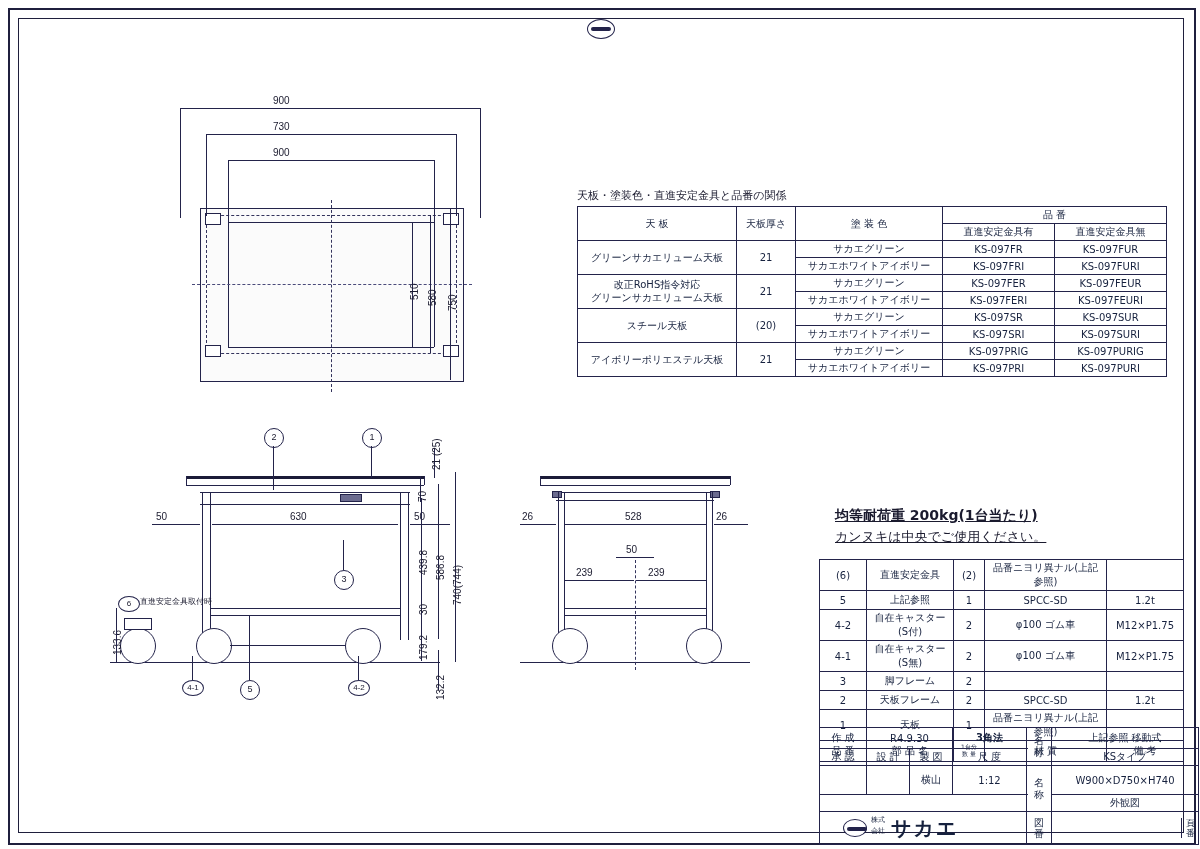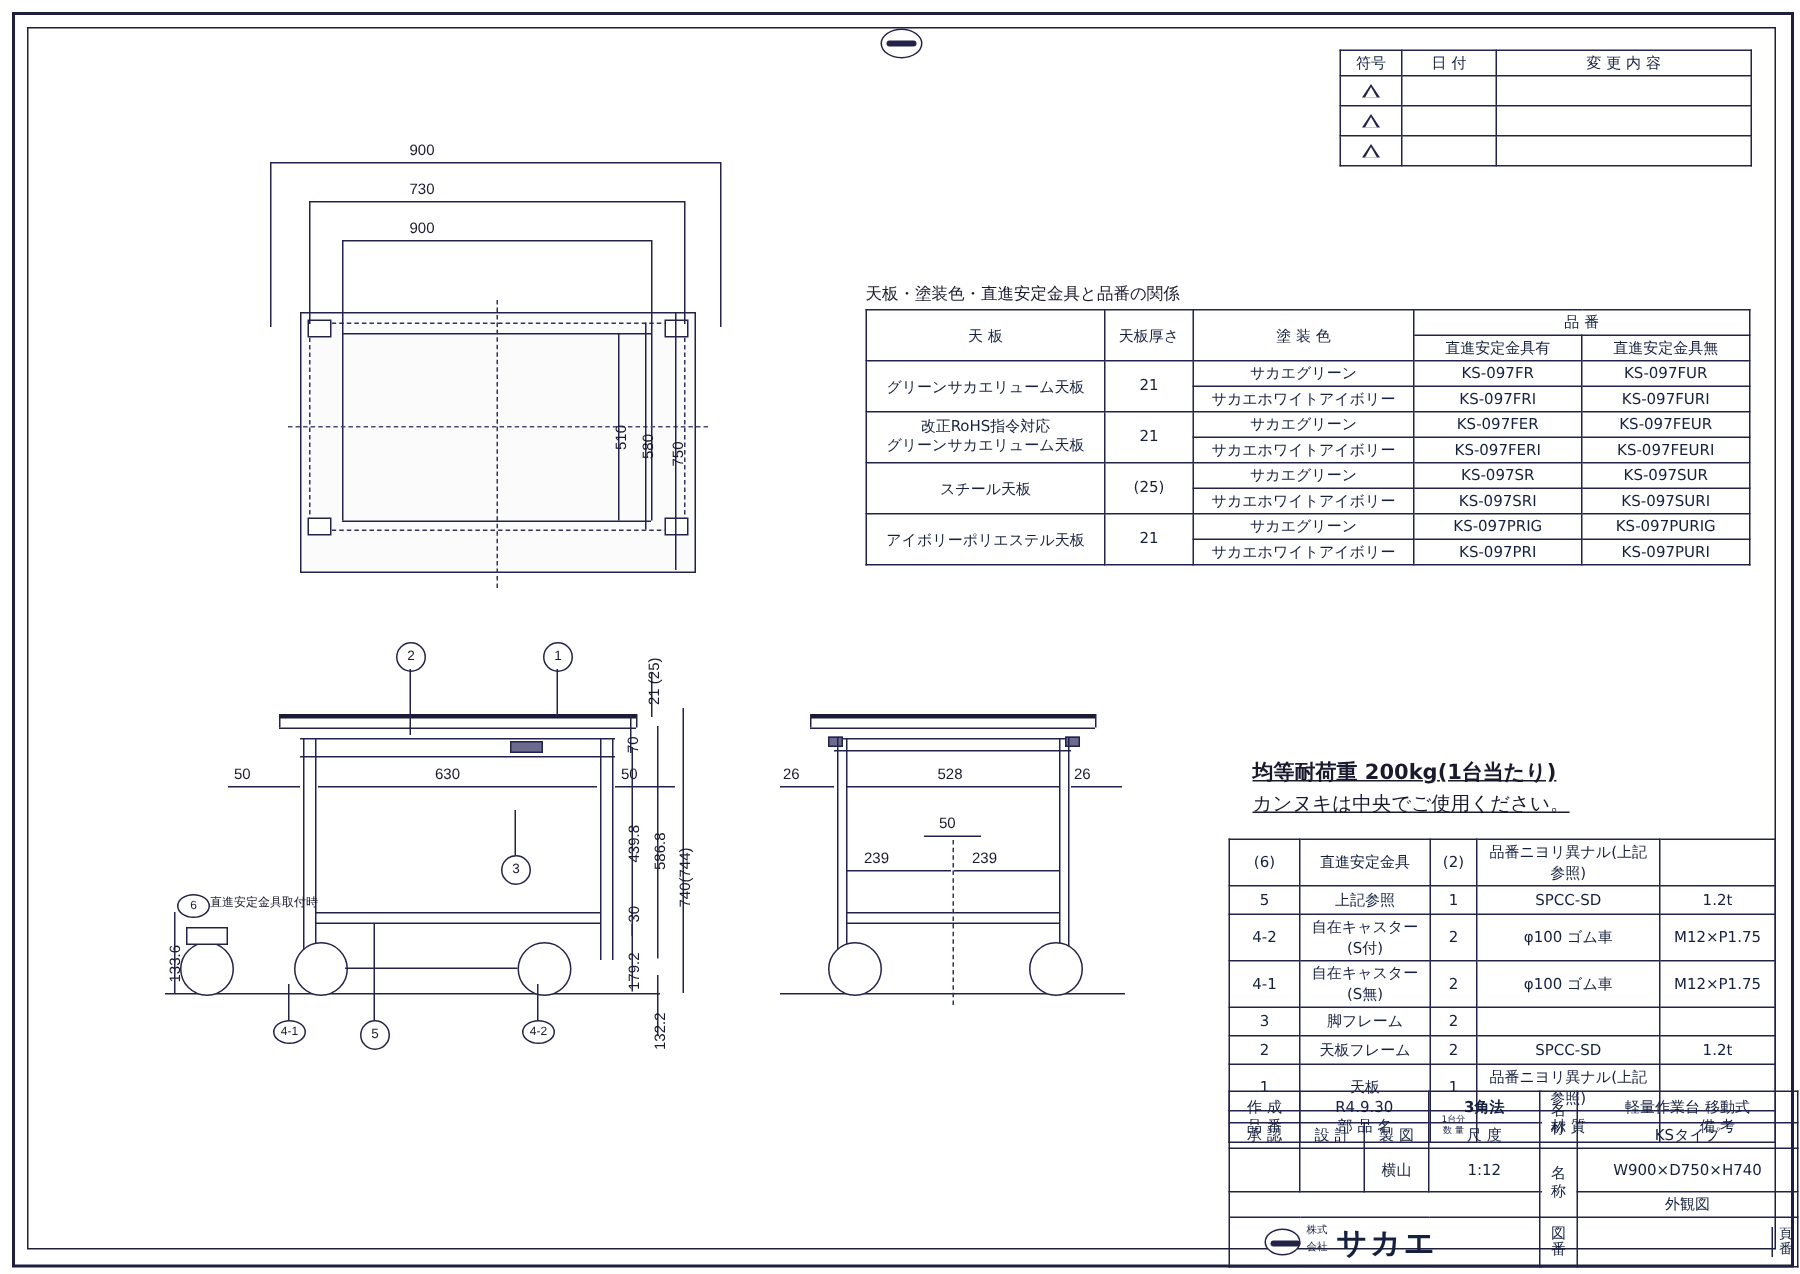--- a/index.html
+++ b/index.html
@@ -36,50 +36,20 @@
 </style>
 </head>
 <body>
 
 <div id="sheet">
   <div class="frame-outer"></div>
   <div class="frame-inner"></div>
 
   <div class="logo" style="left:587px;top:19px;"></div>
 
-  <table class="tbl jp" style="left:893px;top:33px;width:275px;">
-    <tbody>
-        <tr>
-      <td style="width:34px;height:14px;">符号</td>
-      <td style="width:56px;">日  付</td>
-      <td>変 更 内 容</td>
-    </tr>
-    <tr>
-      <td style="height:17px;">
-            <div class="rev-tri"></div>
-          </td>
-      <td></td>
-      <td></td>
-    </tr>
-    <tr>
-      <td style="height:17px;">
-            <div class="rev-tri"></div>
-          </td>
-      <td></td>
-      <td></td>
-    </tr>
-    <tr>
-      <td style="height:17px;">
-            <div class="rev-tri"></div>
-          </td>
-      <td></td>
-      <td></td>
-    </tr>
-  </tbody>
-    </table>
 
   <div class="topplate" style="left:200px;top:208px;width:262px;height:172px;"></div>
 
   <div class="dash-h" style="left:206px;top:215px;width:250px;"></div>
   <div class="dash-h" style="left:206px;top:353px;width:250px;"></div>
   <div class="dash-v" style="left:206px;top:215px;height:138px;"></div>
   <div class="dash-v" style="left:456px;top:215px;height:138px;"></div>
 
   <div class="ln hl" style="left:228px;top:222px;width:206px;"></div>
   <div class="ln hl" style="left:228px;top:347px;width:206px;"></div>
@@ -152,21 +122,21 @@
       <td>KS-097FEUR</td>
     </tr>
     <tr>
       <td>サカエホワイトアイボリー</td>
       <td>KS-097FERI</td>
       <td>KS-097FEURI</td>
     </tr>
 
     <tr>
       <td rowspan="2">スチール天板</td>
-      <td rowspan="2">(25)</td>
+      <td rowspan="2">(20)</td>
       <td>サカエグリーン</td>
       <td>KS-097SR</td>
       <td>KS-097SUR</td>
     </tr>
     <tr>
       <td>サカエホワイトアイボリー</td>
       <td>KS-097SRI</td>
       <td>KS-097SURI</td>
     </tr>
 
@@ -349,21 +319,21 @@
     </table>
 
   <table class="tbl jp" style="left:819px;top:727px;">
     <tbody>
         <tr>
       <td style="width:40px;height:18px;">作  成</td>
       <td colspan="2" style="width:72px;">R4.9.30</td>
       <td colspan="2" style="width:67px;font-weight:bold;">3角法</td>
       <td rowspan="2" style="width:18px;white-space:pre-line;line-height:1.15;">名
 称</td>
-      <td style="width:140px;">軽量作業台 移動式</td>
+      <td style="width:140px;">上記参照 移動式</td>
     </tr>
     <tr>
       <td style="height:14px;">承  認</td>
       <td style="width:36px;">設  計</td>
       <td style="width:36px;">製  図</td>
       <td colspan="2">尺  度</td>
       <td>KSタイプ</td>
     </tr>
     <tr>
       <td style="height:26px;"></td>

